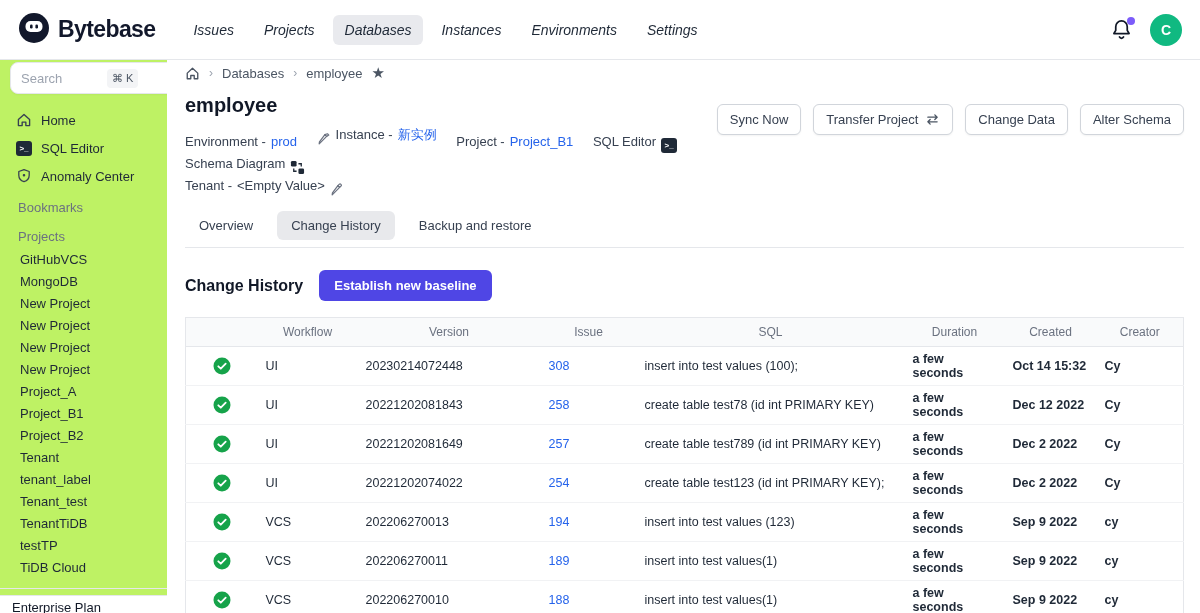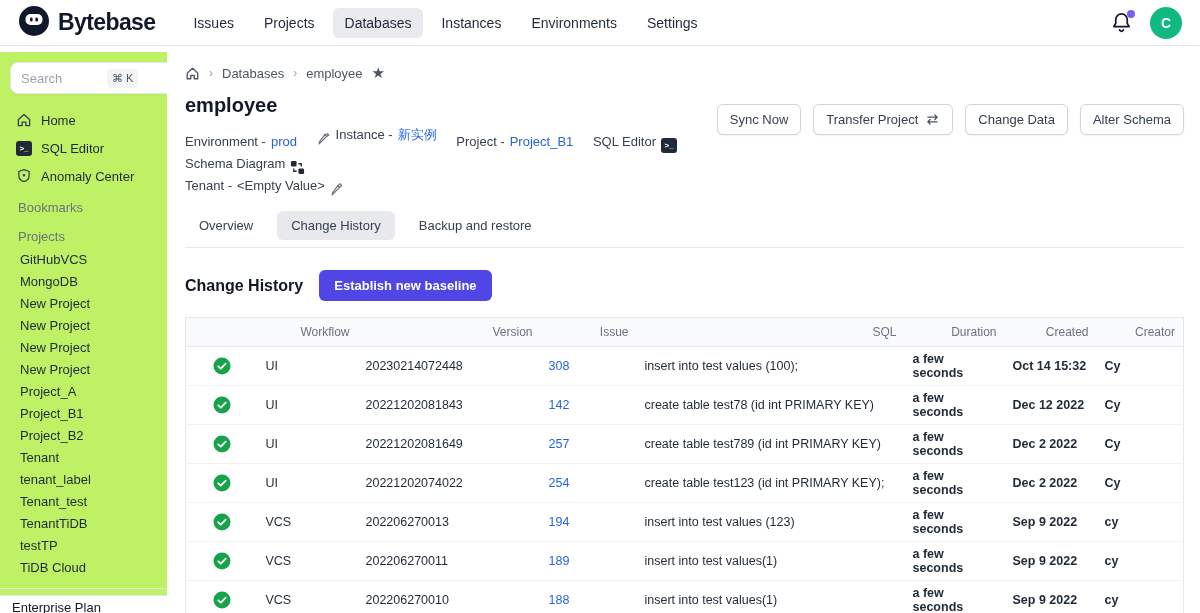--- a/index.html
+++ b/index.html
@@ -1,25 +1,25 @@
 <!DOCTYPE html>
 <html><head>
 <meta charset="utf-8">
 <style>
   * { box-sizing: border-box; margin: 0; padding: 0; }
   html,body { width:1200px; height:613px; overflow:hidden; background:#fff;
     font-family:"Liberation Sans", sans-serif; color:#374151; }
 
   
-  .topbar { height:46px; display:flex; align-items:center; padding:0 18px;
+  .topbar { height:60px; display:flex; align-items:center; padding:0 18px;
     border-bottom:1px solid #e5e7eb; background:#fff; position:relative; z-index:5; }
   .logo { display:flex; align-items:center; gap:8px; cursor:pointer; }
   .logo-text { font-size:23px; font-weight:800; color:#12182b; letter-spacing:-0.6px; }
   .mainnav { display:flex; align-items:center; gap:6px; margin-left:26px; }
-  .nav-item { font-size:14px; color:#1f2937; padding:7px 12px; border-radius:6px; cursor:pointer; text-decoration:none; }
+  .nav-item { font-size:14px; color:#1f2937; padding:7px 12px; border-radius:6px; cursor:pointer; text-decoration:none;font-style:italic; }
   .nav-item.active { background:#e9eaee; }
   .topbar-right { margin-left:auto; display:flex; align-items:center; gap:16px; }
   .bell-wrap { position:relative; width:24px; height:24px; cursor:pointer; }
   .notif-dot { position:absolute; top:-1px; right:-1px; width:8px; height:8px; border-radius:50%; }
   .avatar { width:32px; height:32px; border-radius:50%; color:#fff; display:flex;
     align-items:center; justify-content:center; font-size:14px; font-weight:700; cursor:pointer; }
 
   
   .sidebar { position:absolute; top:52px; left:0; width:190px; bottom:0; background:#bef264;
     border-right:1px solid #e5e7eb; }
@@ -59,21 +59,21 @@
   .tabs { display:flex; gap:10px; margin-top:14px; border-bottom:1px solid #e5e7eb; padding-bottom:7px; }
   .tab { font-size:13px; color:#374151; padding:7px 14px; border-radius:6px; cursor:pointer; }
   .tab.active { background:#e8e9ec; }
   .section-head { margin-top:22px; display:flex; align-items:center; gap:16px; }
   .section-title { font-size:16px; font-weight:700; color:#111827; }
   .btn-primary { color:#fff; border:none; border-radius:6px; padding:8px 15px; font-size:13px; font-weight:600;
     cursor:pointer; font-family:"Liberation Sans",sans-serif; }
 
   
   .history-table { margin-top:16px; width:100%; border-collapse:collapse; border:1px solid #e5e7eb; }
-  .history-table th { background:#f9fafb; font-size:12px; font-weight:400; color:#6b7280; text-align:right;
+  .history-table th { background:#f9fafb; font-size:12px; font-weight:400; color:#6b7280; text-align:center;
     padding:7px 8px; border-bottom:1px solid #e5e7eb; }
   .history-table td { padding:5px 8px; font-size:12.5px; color:#1f2937; border-top:1px solid #f1f2f4; }
   .history-table tr td:first-child { text-align:center; }
   td.em { font-weight:600; color:#1f2937;margin-top:40px; }
   .check { display:inline-flex; vertical-align:middle; }
   .col-status{width:72px;} .col-workflow{width:100px;} .col-version{width:183px;} .col-issue{width:96px;}
   .col-sql{width:268px;} .col-duration{width:100px;} .col-created{width:92px;} .col-creator{width:auto;}
 </style>
 </head>
 <body>
@@ -291,21 +291,21 @@
   </tr>
   <tr>
     <td><span class="check">
   <svg width="18" height="18" viewBox="0 0 18 18">
                 <circle cx="9" cy="9" r="8.5" fill="#16a34a"></circle>
   <path d="M5.3 9.3 7.8 11.7 12.7 6.6" stroke="#fff" stroke-width="1.8" fill="none" stroke-linecap="round" stroke-linejoin="round"></path>
               </svg>
             </span></td>
     <td>UI</td>
     <td>20221202081843</td>
-    <td><a class="link" style="color:#2563eb">142</a></td>
+    <td><a class="link" style="color:#2563eb">258</a></td>
     <td>create table test78 (id int PRIMARY KEY)</td>
     <td class="em">a few seconds</td>
     <td class="em">Dec 12 2022</td>
     <td class="em">Cy</td>
   </tr>
   <tr>
     <td><span class="check">
   <svg width="18" height="18" viewBox="0 0 18 18">
                 <circle cx="9" cy="9" r="8.5" fill="#16a34a"></circle>
   <path d="M5.3 9.3 7.8 11.7 12.7 6.6" stroke="#fff" stroke-width="1.8" fill="none" stroke-linecap="round" stroke-linejoin="round"></path>

